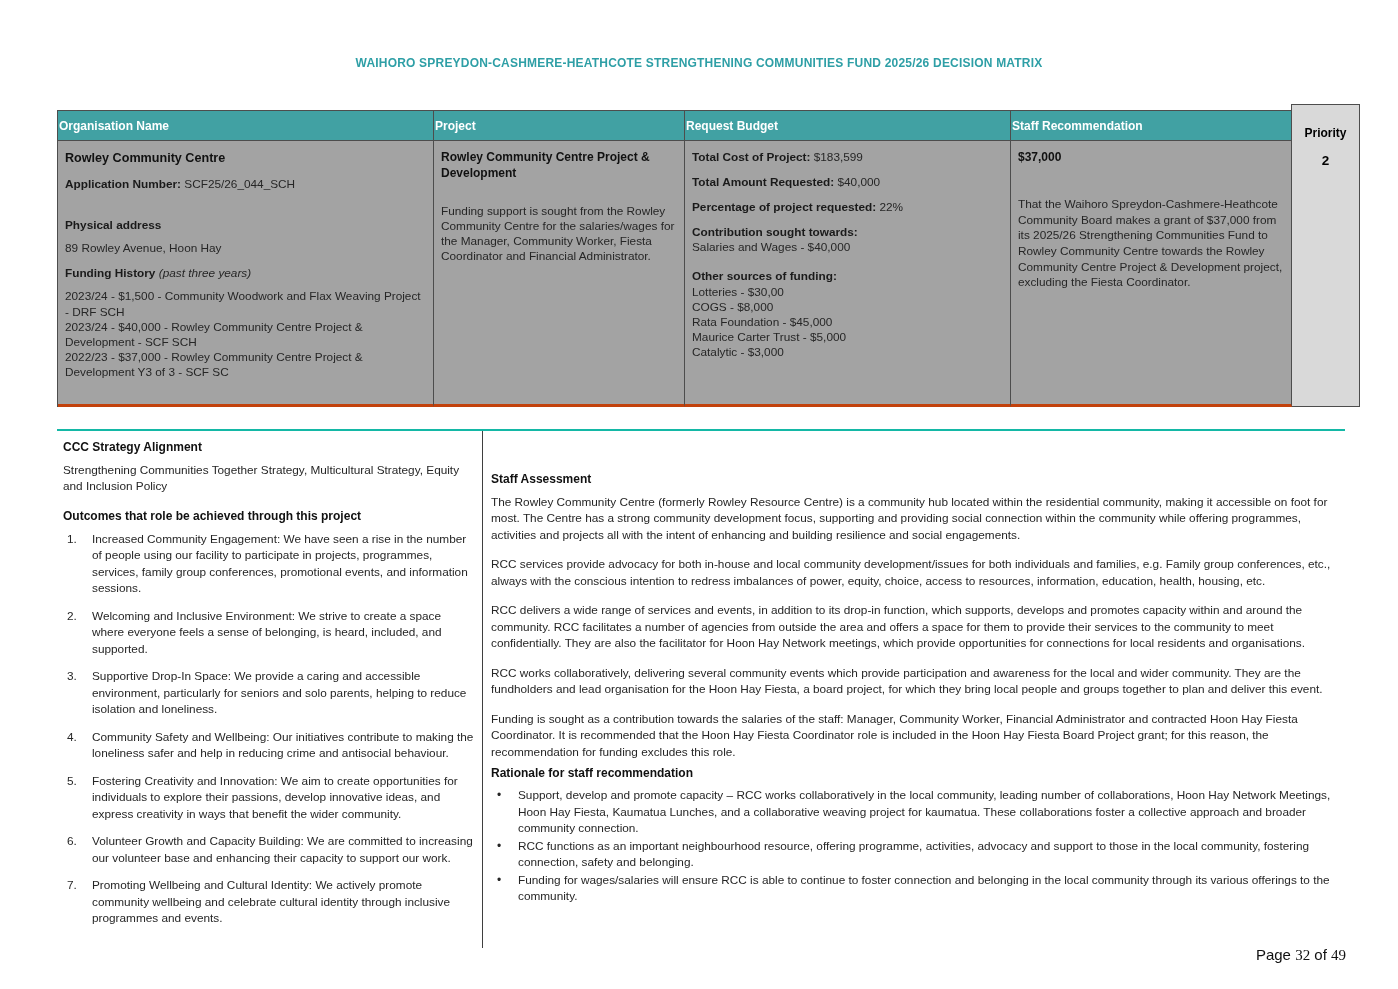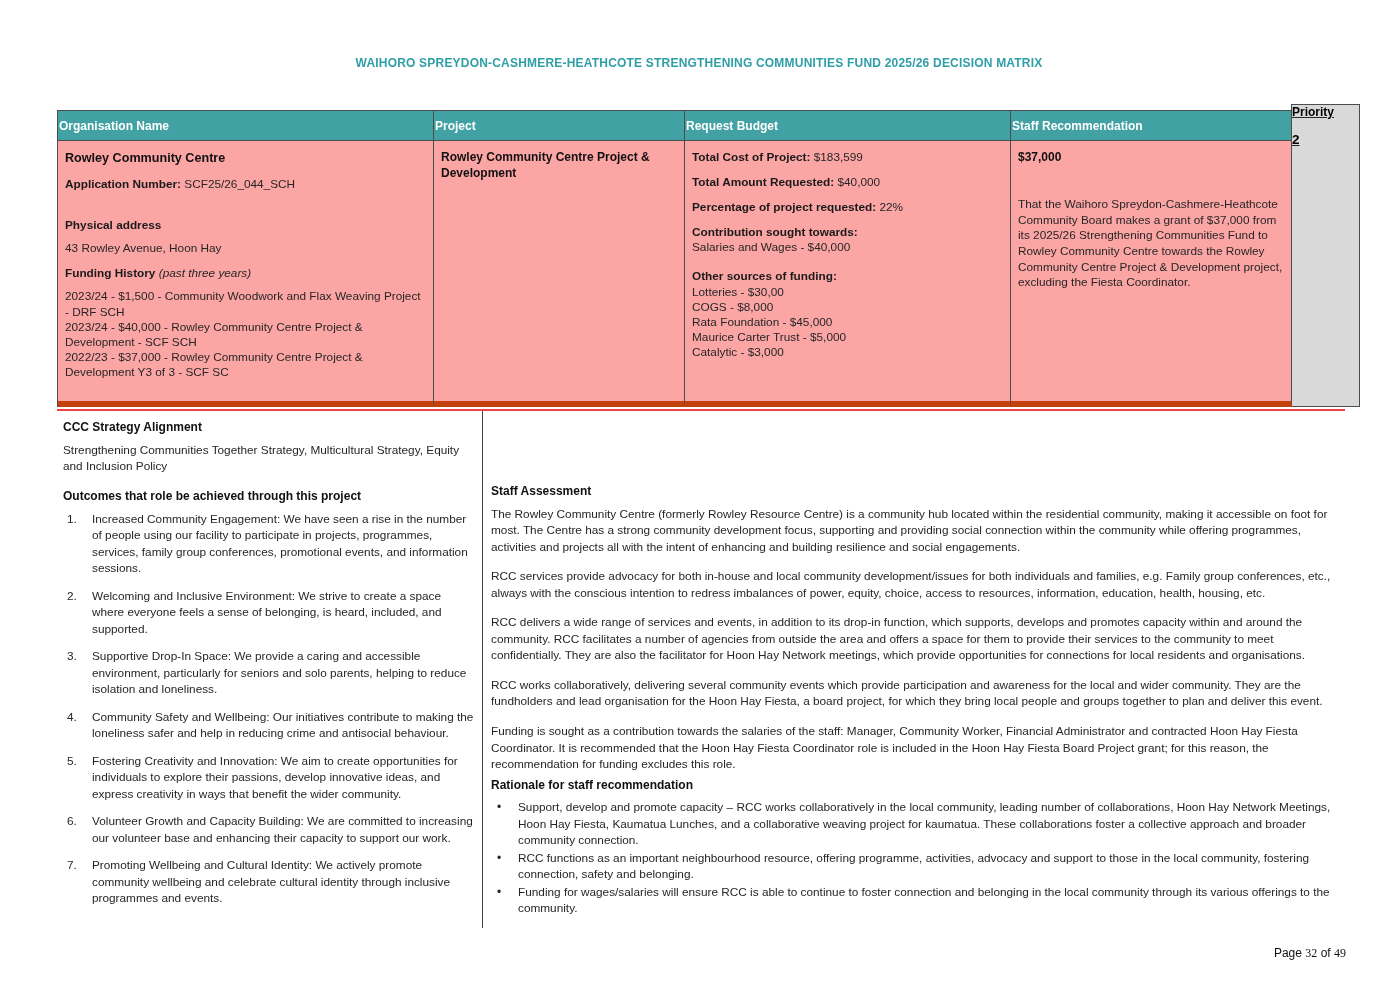--- a/index.html
+++ b/index.html
@@ -2,48 +2,48 @@
 <html><head>
 <meta charset="utf-8">
 <style>
   html,body{margin:0;padding:0;background:#ffffff;}
   body{width:1398px;height:989px;position:relative;font-family:"Liberation Sans",sans-serif;color:#262626;-webkit-font-smoothing:antialiased;}
   .page-title{position:absolute;top:56px;left:0;width:100%;text-align:center;font-size:12px;font-weight:bold;color:#2E9FA6;letter-spacing:.2px;}
 
   
   .matrix{position:absolute;left:57px;top:110px;display:grid;grid-template-columns:376px 251px 326px 281px 68px;grid-template-rows:30px 266px;border-left:1px solid #4d4d4d;border-top:1px solid #4d4d4d;}
   .hcell{background:#41A1A3;color:#ffffff;font-size:12px;font-weight:bold;display:flex;align-items:center;padding:0 1px;border-right:1px solid #4d4d4d;border-bottom:1px solid #4d4d4d;}
-  .bcell{background:#fca5a5;border-right:1px solid #4d4d4d;border-bottom:6px solid #c2410c;padding:9px 8px 12px 7px;font-size:11.8px;line-height:1.28;}
-  .priority-cell{grid-column:5;grid-row:1/3;background:#D9D9D9;border:1px solid #4d4d4d;margin-top:-7px;margin-left:-1px;padding-top:0;text-decoration:underline;}
+  .bcell{background:#a3a3a3;border-right:1px solid #4d4d4d;border-bottom:3px solid #c2410c;padding:9px 8px 12px 7px;font-size:11.8px;line-height:1.28;}
+  .priority-cell{grid-column:5;grid-row:1/3;background:#D9D9D9;border:1px solid #4d4d4d;margin-top:-7px;margin-left:-1px;text-align:center;padding-top:21px;}
   .priority-label{font-weight:bold;font-size:12px;color:#000;}
   .priority-value{font-weight:bold;font-size:13.5px;color:#000;margin-top:13px;}
   .b{font-weight:bold;color:#1a1a1a;}
   .it{font-style:italic;}
   .org-name{font-weight:bold;font-size:12.6px;color:#111;margin-bottom:11px;}
   .mb10{margin-bottom:10px;} .mb8{margin-bottom:8px;}
   .gap18{height:18px;} .gap14{height:14px;}
   .hist-line{margin:0;}
   .proj-title{font-weight:bold;font-size:12px;color:#111;margin-bottom:23px;line-height:1.3;}
   .budget-line{margin-bottom:10px;}
   .rec-amount{font-weight:bold;font-size:12px;color:#111;}
   .rec-text{margin-top:32px;line-height:1.32;}
 
   
-  .details{position:absolute;left:57px;top:409px;width:1288px;border-top:2px solid #ef4444;display:flex;align-items:flex-end;}
+  .details{position:absolute;left:57px;top:429px;width:1288px;border-top:2px solid #14b8a6;display:flex;align-items:center;}
   .details-left{width:426px;box-sizing:border-box;border-right:1px solid #3f3f3f;padding:8px 8px 10px 6px;font-size:11.8px;line-height:1.4;}
   .details-right{flex:1;box-sizing:border-box;padding:8px 0 10px 8px;font-size:11.8px;line-height:1.4;}
   .sec-heading{font-weight:bold;font-size:12px;color:#111;margin-bottom:6px;}
   .para{margin:0 0 13px 0;}
   .outcomes{list-style:none;margin:6px 0 0 0;padding:0;counter-reset:oc;}
   .outcomes li{counter-increment:oc;position:relative;padding-left:29px;margin-bottom:11px;}
   .outcomes li::before{content:counter(oc) ".";position:absolute;left:4px;}
   .rationale{list-style:none;margin:2px 0 0 0;padding:0;}
   .rationale li{position:relative;padding-left:27px;margin-bottom:1px;}
   .rationale li::before{content:"\2022";position:absolute;left:6px;font-size:12px;}
-  .footer-page{position:absolute;top:946px;right:52px;font-size:12px;color:#111;text-align:right;}
+  .footer-page{position:absolute;top:946px;right:52px;font-size:15px;color:#111;text-align:right;}
   .footer-page .num{font-family:"Liberation Serif",serif;}
 </style>
 </head>
 <body>
 
 <div class="page-title">WAIHORO SPREYDON-CASHMERE-HEATHCOTE STRENGTHENING COMMUNITIES FUND 2025/26 DECISION MATRIX</div>
 
 <div class="matrix">
 
   <div class="hcell">Organisation Name</div>
@@ -57,32 +57,33 @@
   </div>
 
   <div class="bcell">
     <div class="org-name">Rowley Community Centre</div>
     <div class="mb8">
       <span class="b">Application Number:</span>
       <span>SCF25/26_044_SCH</span>
     </div>
     <div class="gap18"></div>
     <div class="b mb8">Physical address</div>
-    <div class="mb10">43 Rowley Avenue, Hoon Hay</div>
+    <div class="mb10">89 Rowley Avenue, Hoon Hay</div>
     <div class="mb8">
       <span class="b">Funding History</span>
       <span class="it">(past three years)</span>
     </div>
     <div class="hist-line">2023/24 - $1,500 - Community Woodwork and Flax Weaving Project - DRF SCH</div>
     <div class="hist-line">2023/24 - $40,000 - Rowley Community Centre Project &amp; Development - SCF SCH</div>
     <div class="hist-line">2022/23 - $37,000 - Rowley Community Centre Project &amp; Development Y3 of 3 - SCF SC</div>
   </div>
 
   <div class="bcell">
     <div class="proj-title">Rowley Community Centre Project &amp; Development</div>
+    <div>Funding support is sought from the Rowley Community Centre for the salaries/wages for the Manager, Community Worker, Fiesta Coordinator and Financial Administrator.</div>
   </div>
 
   <div class="bcell">
     <div class="budget-line">
       <span class="b">Total Cost of Project:</span>
       <span>$183,599</span>
     </div>
     <div class="budget-line">
       <span class="b">Total Amount Requested:</span>
       <span>$40,000</span>

